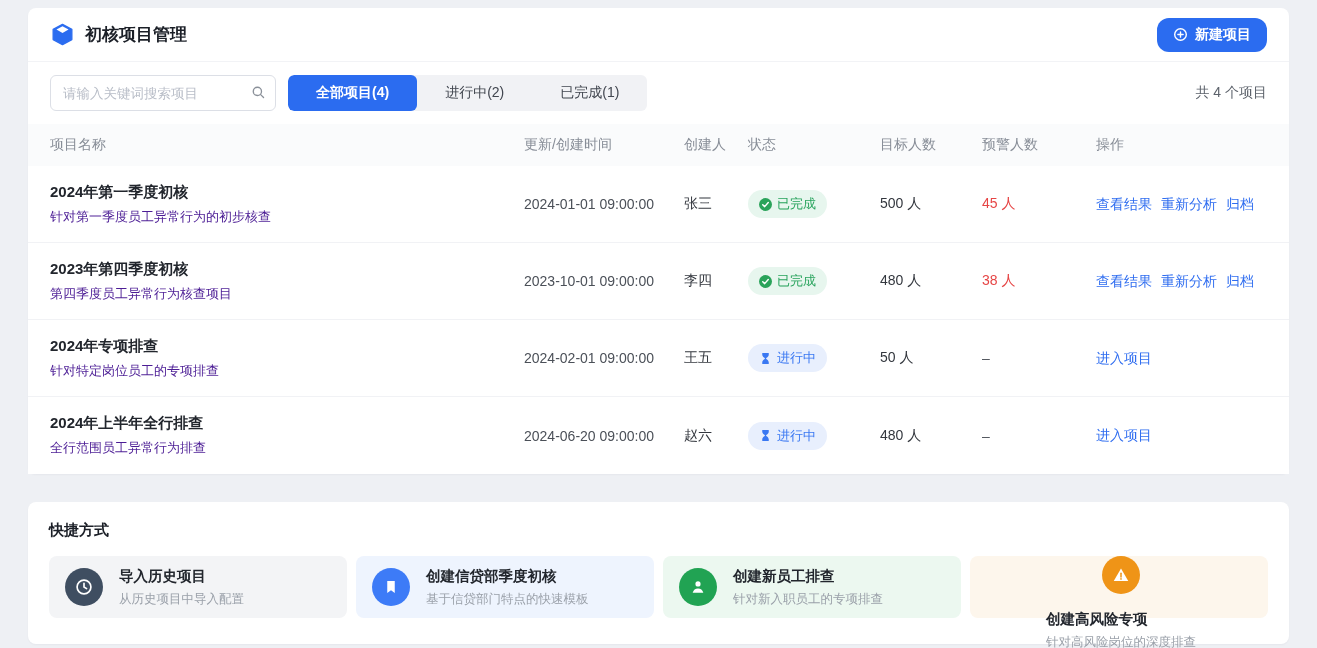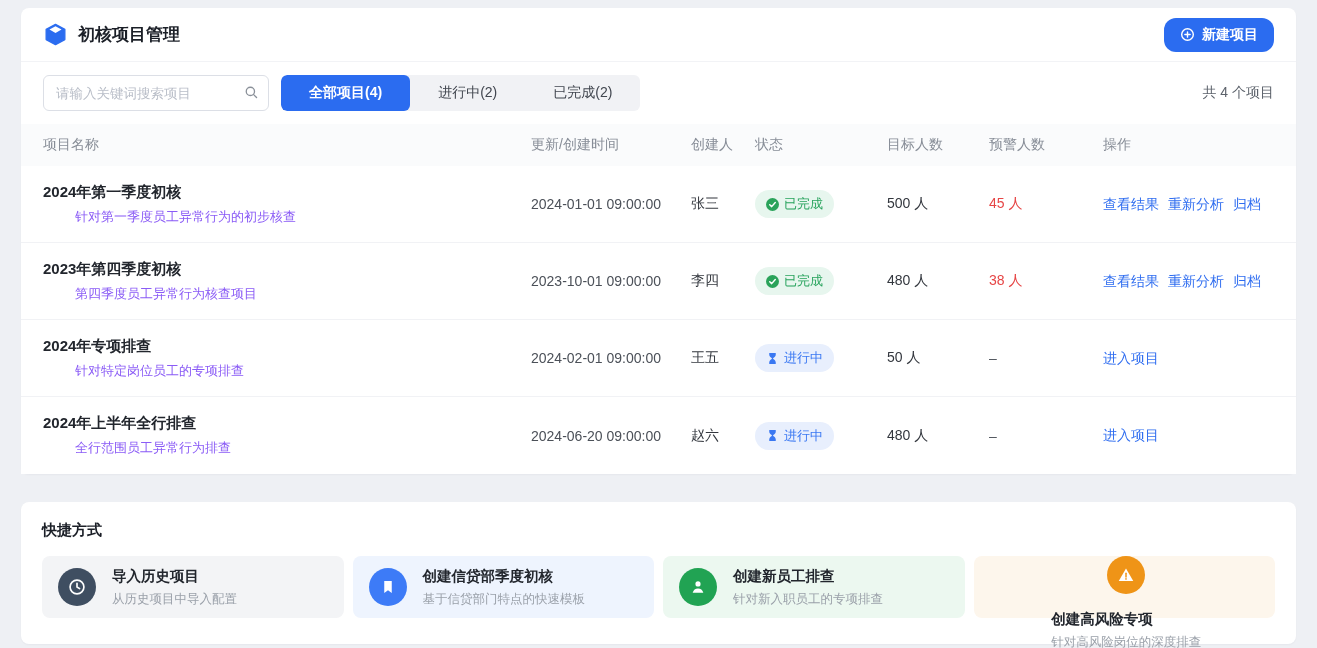--- a/index.html
+++ b/index.html
@@ -3,21 +3,21 @@
 <meta charset="utf-8">
 <style>
   * { box-sizing: border-box; margin: 0; padding: 0; }
   html,body { width: 1317px; height: 648px; }
   body {
     font-family: "Liberation Sans", "DejaVu Sans", sans-serif;
     background: #eef0f4;
     color: #2a2f36;
     overflow: hidden;
   }
-  .page { width: 1317px; height: 492px; padding: 8px 21px 0; }
+  .page { width: 1317px; height: 492px; padding: 8px 28px 0; }
 
   .card {
     background: #ffffff;
     border-radius: 8px;
     box-shadow: 0 1px 2px rgba(20,30,60,0.04);
   }
 
   
   .main-card { margin-bottom: 28px; }
 
@@ -73,21 +73,21 @@
 
   .c-name    { flex: 1 1 auto; min-width: 0; padding-right: 10px; }
   .c-time    { width: 160px; flex: none; }
   .c-creator { width: 64px;  flex: none; }
   .c-status  { width: 132px; flex: none; }
   .c-target  { width: 102px; flex: none; }
   .c-warning { width: 114px; flex: none; }
   .c-actions { width: 171px; flex: none; }
 
   .row-title { font-size: 15px; font-weight: bold; color: #22262d; margin-bottom: 6px; }
-  .row-desc  { font-size: 13px; color: #8b5cf6; margin-left: 32px; }
+  .row-desc  { font-size: 13px; color: #4c1d95; }
   .cell-time { font-size: 14px; color: #4b5058; }
   .cell-plain { font-size: 14px; color: #33373e; }
   .cell-warning { font-size: 14px; color: #555a61; }
   .cell-warning.alert { color: #e64545; }
 
   .badge {
     display: inline-flex; align-items: center; gap: 5px;
     padding: 5px 11px; border-radius: 999px; font-size: 13px;
   }
   .badge.done  { background: #e7f6ee; color: #27a35c; }
@@ -152,21 +152,21 @@
         <span class="search-ic">
           <svg width="15" height="15" viewBox="0 0 16 16" fill="none" stroke="#8a9099" stroke-width="1.4" stroke-linecap="round">
             <circle cx="6.8" cy="6.8" r="4.4"></circle>
               <path d="M10.3 10.3 L13.4 13.4"></path>
           </svg>
         </span>
       </div>
       <div class="tabs">
           <button class="tab active">全部项目(4)</button>
           <button class="tab">进行中(2)</button>
-          <button class="tab">已完成(2)</button>
+          <button class="tab">已完成(1)</button>
         </div>
       <span class="total-text">共 4 个项目</span>
     </div>
 
     <div class="thead">
       <div class="c-name">项目名称</div>
       <div class="c-time">更新/创建时间</div>
       <div class="c-creator">创建人</div>
       <div class="c-status">状态</div>
       <div class="c-target">目标人数</div>

